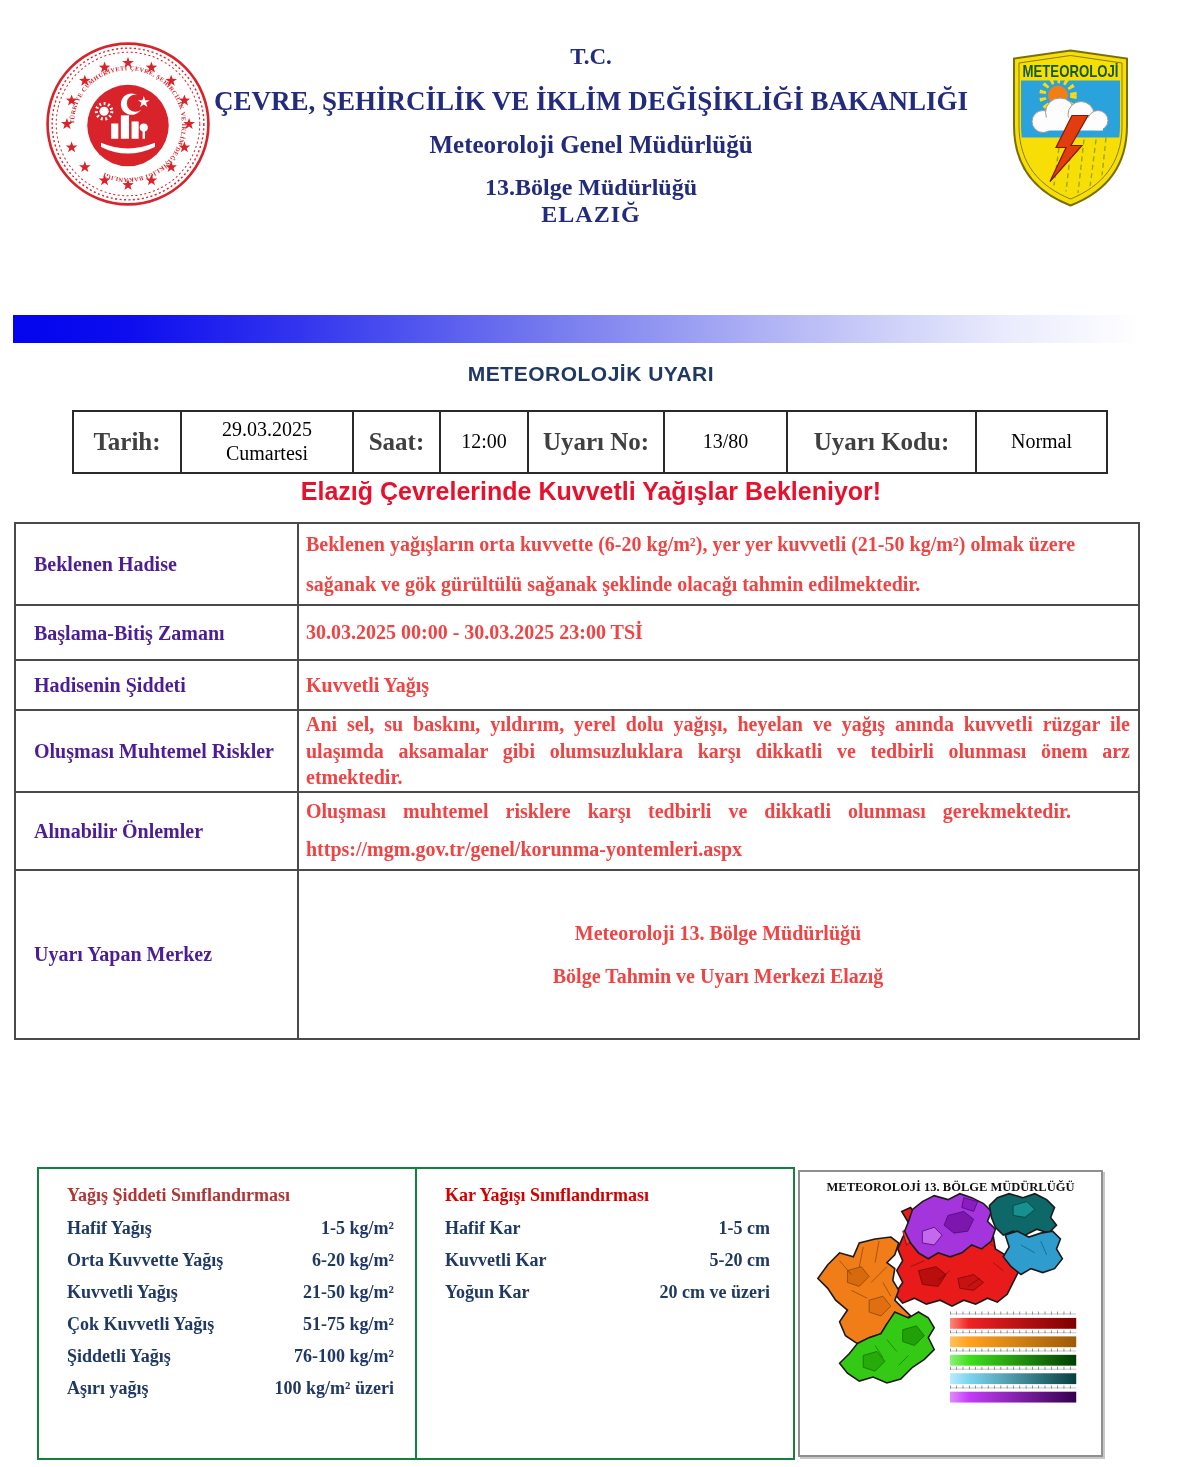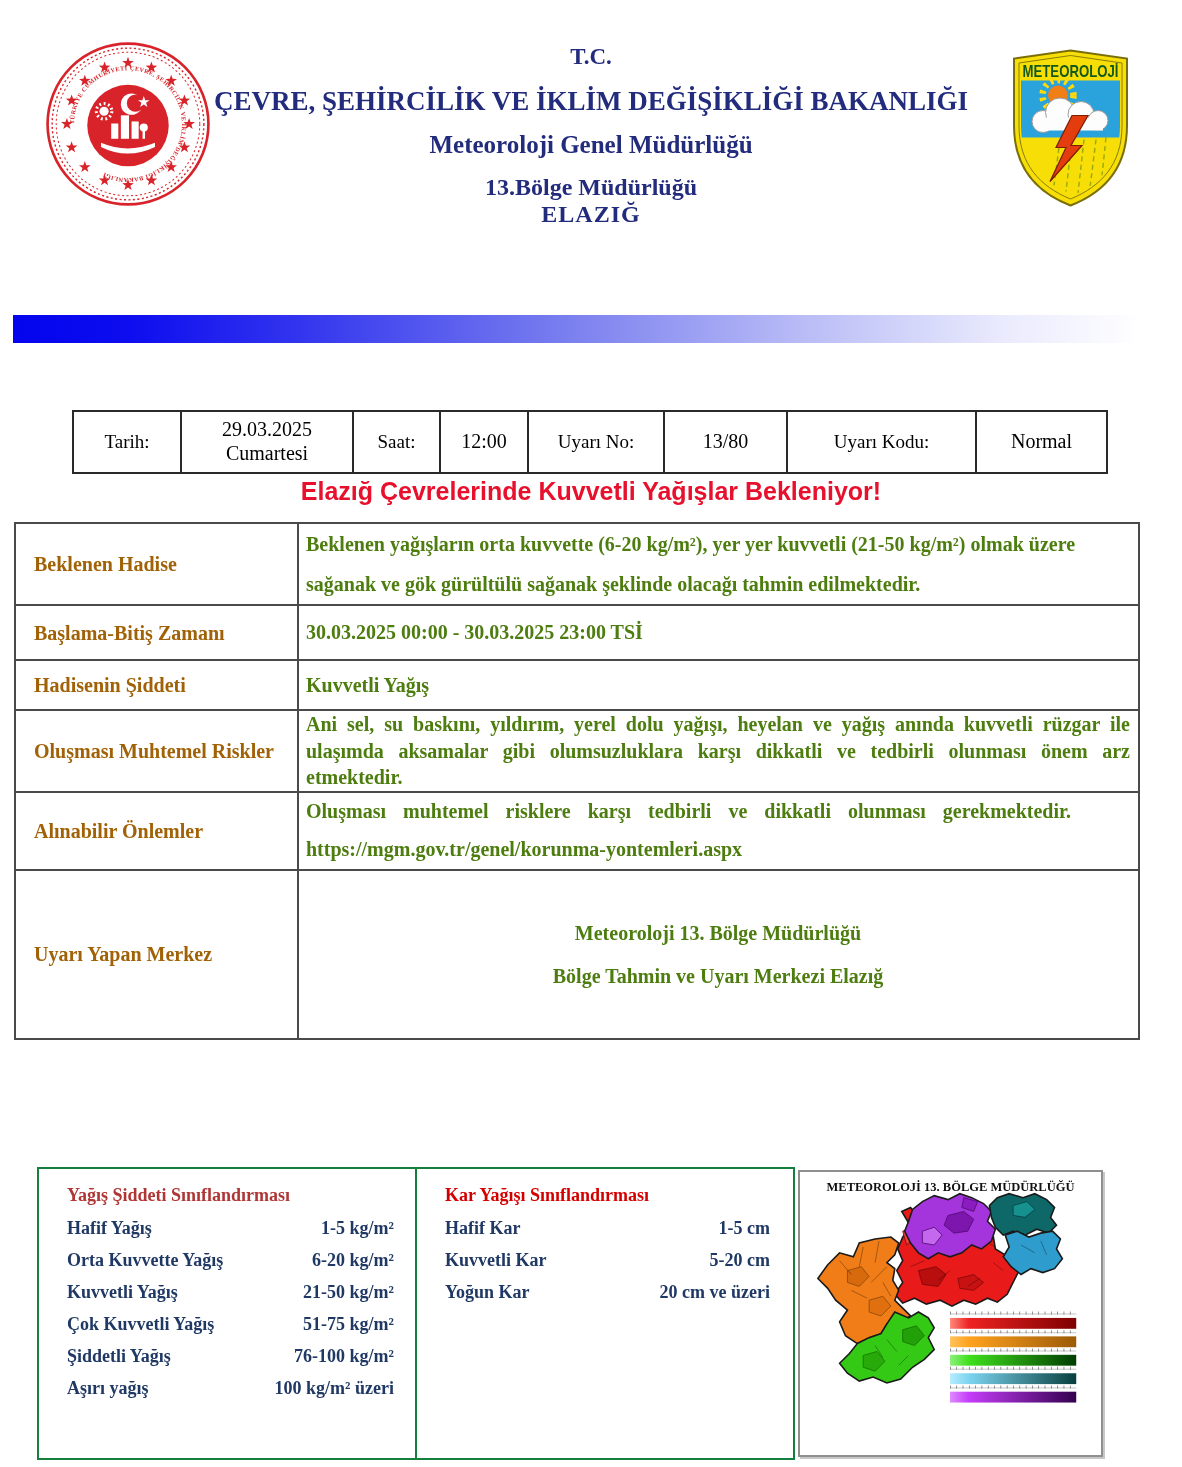--- a/index.html
+++ b/index.html
@@ -16,30 +16,30 @@
   .logo-met{position:absolute;left:998px;top:44px;}
   
   .grad-bar{position:absolute;left:13px;top:315px;width:1162px;height:28px;
     background:linear-gradient(90deg,#0404ee 0%,#0d0def 10%,#3336ee 25%,#7b80ef 48%,#b9bcf6 68%,#e9eafd 85%,#ffffff 97%);}
   
   .doc-title{position:absolute;left:0;top:362px;width:100%;text-align:center;
     font-family:"Liberation Sans","DejaVu Sans",sans-serif;font-weight:700;font-size:21px;color:#1f3864;letter-spacing:.5px;}
   
   .info-table{position:absolute;left:72px;top:410px;border-collapse:collapse;table-layout:fixed;}
   .info-table td{border:2px solid #2a2a2a;height:58px;text-align:center;vertical-align:middle;background:#fff;}
-  .info-lbl{font-weight:normal;font-size:19px;color:#000000;}
+  .info-lbl{font-weight:bold;font-size:25px;color:#404040;}
   .info-val{font-size:20px;color:#000;line-height:1.18;}
   
   .headline{position:absolute;left:0;top:477px;width:100%;text-align:center;
     font-family:"Liberation Sans","DejaVu Sans",sans-serif;font-weight:700;font-size:25px;color:#e8112d;}
   
   .main-table{position:absolute;left:14px;top:522px;width:1126px;border-collapse:collapse;table-layout:fixed;}
   .main-table td{border:2px solid #4a4a4a;vertical-align:middle;background:#fff;padding:0;}
-  .main-table td.lbl{width:263px;padding-left:18px;color:#a16207;font-weight:bold;font-size:20px;line-height:1.3;}
-  .main-table td.val{padding-left:7px;padding-right:8px;color:#4d7c0f;font-weight:bold;font-size:20px;}
+  .main-table td.lbl{width:263px;padding-left:18px;color:#4c1d95;font-weight:bold;font-size:20px;line-height:1.3;}
+  .main-table td.val{padding-left:7px;padding-right:8px;color:#ef4444;font-weight:bold;font-size:20px;}
   .r1{height:81px;} .r2{height:89px;} .r3{height:55px;} .r4{height:50px;} .r5{height:80px;} .r6{height:78px;} .r7{height:169px;}
   .v-tall{line-height:2.0;}
   .v-top{vertical-align:top !important;padding-top:15px;}
   .v-just{text-align:justify;line-height:1.33;}
   .onlem-l1{word-spacing:12px;text-align:justify;}
   .onlem-l2{margin-top:15px;}
   .merkez{ text-align:center;font-size:23px;line-height:1.2;}
   .merkez .m2{margin-top:19px;}
   
   .bottom{position:absolute;left:37px;top:1167px;display:flex;align-items:flex-start;}
@@ -135,20 +135,21 @@
           <circle cx="100" cy="75" r="10"></circle>
         <rect x="40" y="72" width="65" height="13" stroke="none"></rect>
       </g>
       <path d="M74,70 L58,102 L68,102 L52,136 L84,100 L73,100 L90,70 Z" fill="#e23c0f" stroke="#7c1d04" stroke-width="1.2"></path>
     </g>
     <text x="72.5" y="31" text-anchor="middle" font-size="17" font-weight="bold" font-family="Liberation Sans, DejaVu Sans, sans-serif" fill="#14591c" textLength="96" lengthAdjust="spacingAndGlyphs">METEOROLOJİ</text>
   </svg>
 
   <div class="grad-bar"></div>
 
+  <div class="doc-title">METEOROLOJİK UYARI</div>
 
   <table class="info-table">
     <tbody>
         <tr>
       <td class="info-lbl" style="width:104px">Tarih:</td>
       <td class="info-val" style="width:168px">
         <div>29.03.2025</div>
         <div>Cumartesi</div>
       </td>
       <td class="info-lbl" style="width:83px">Saat:</td>

